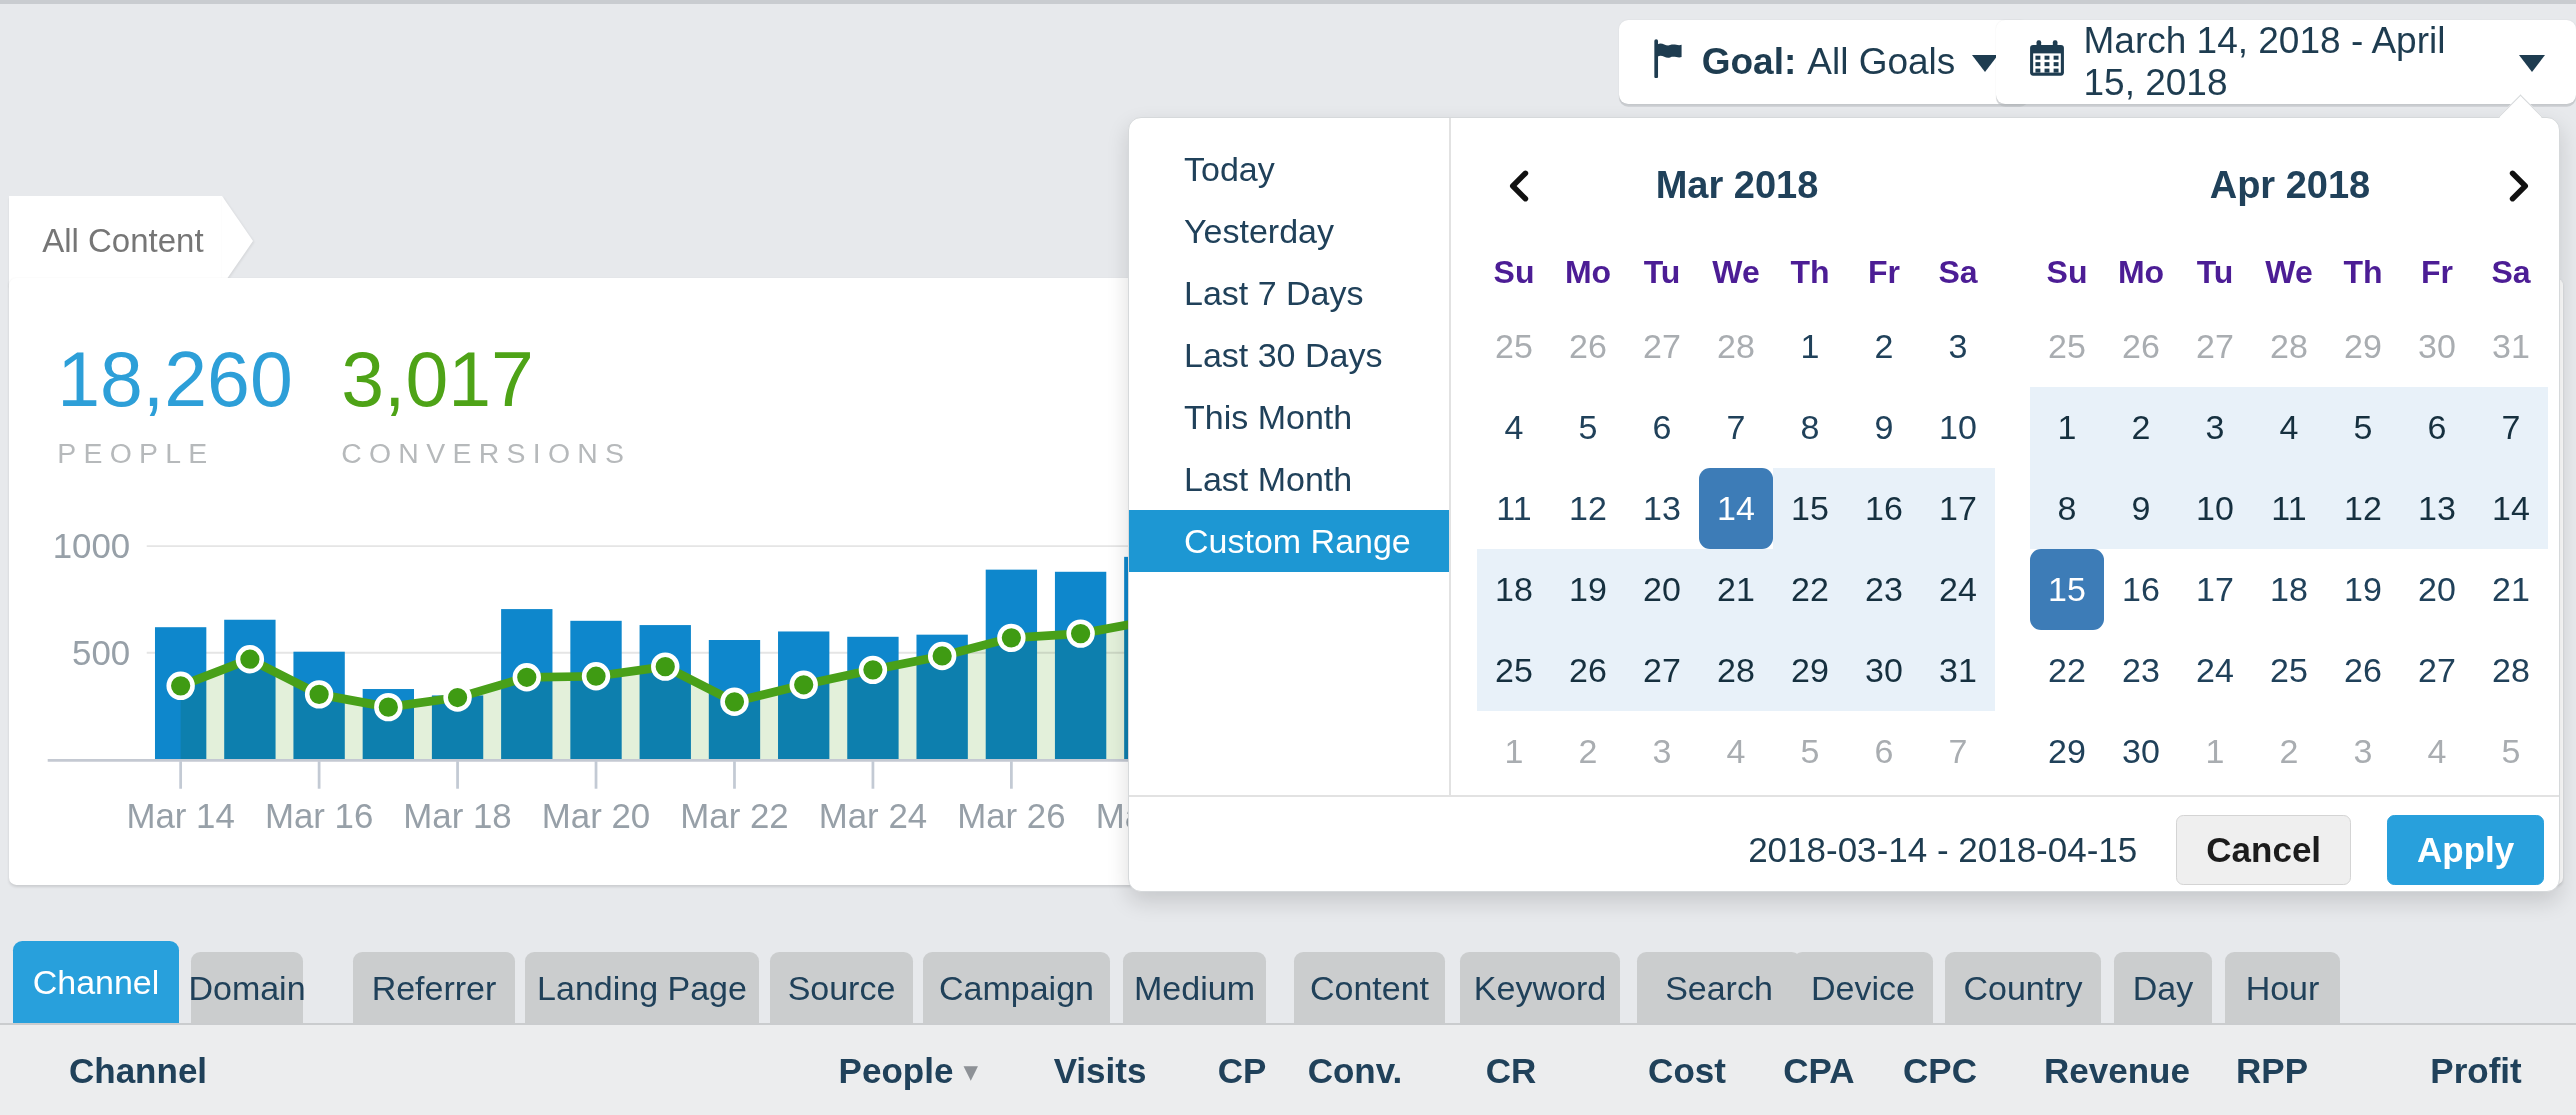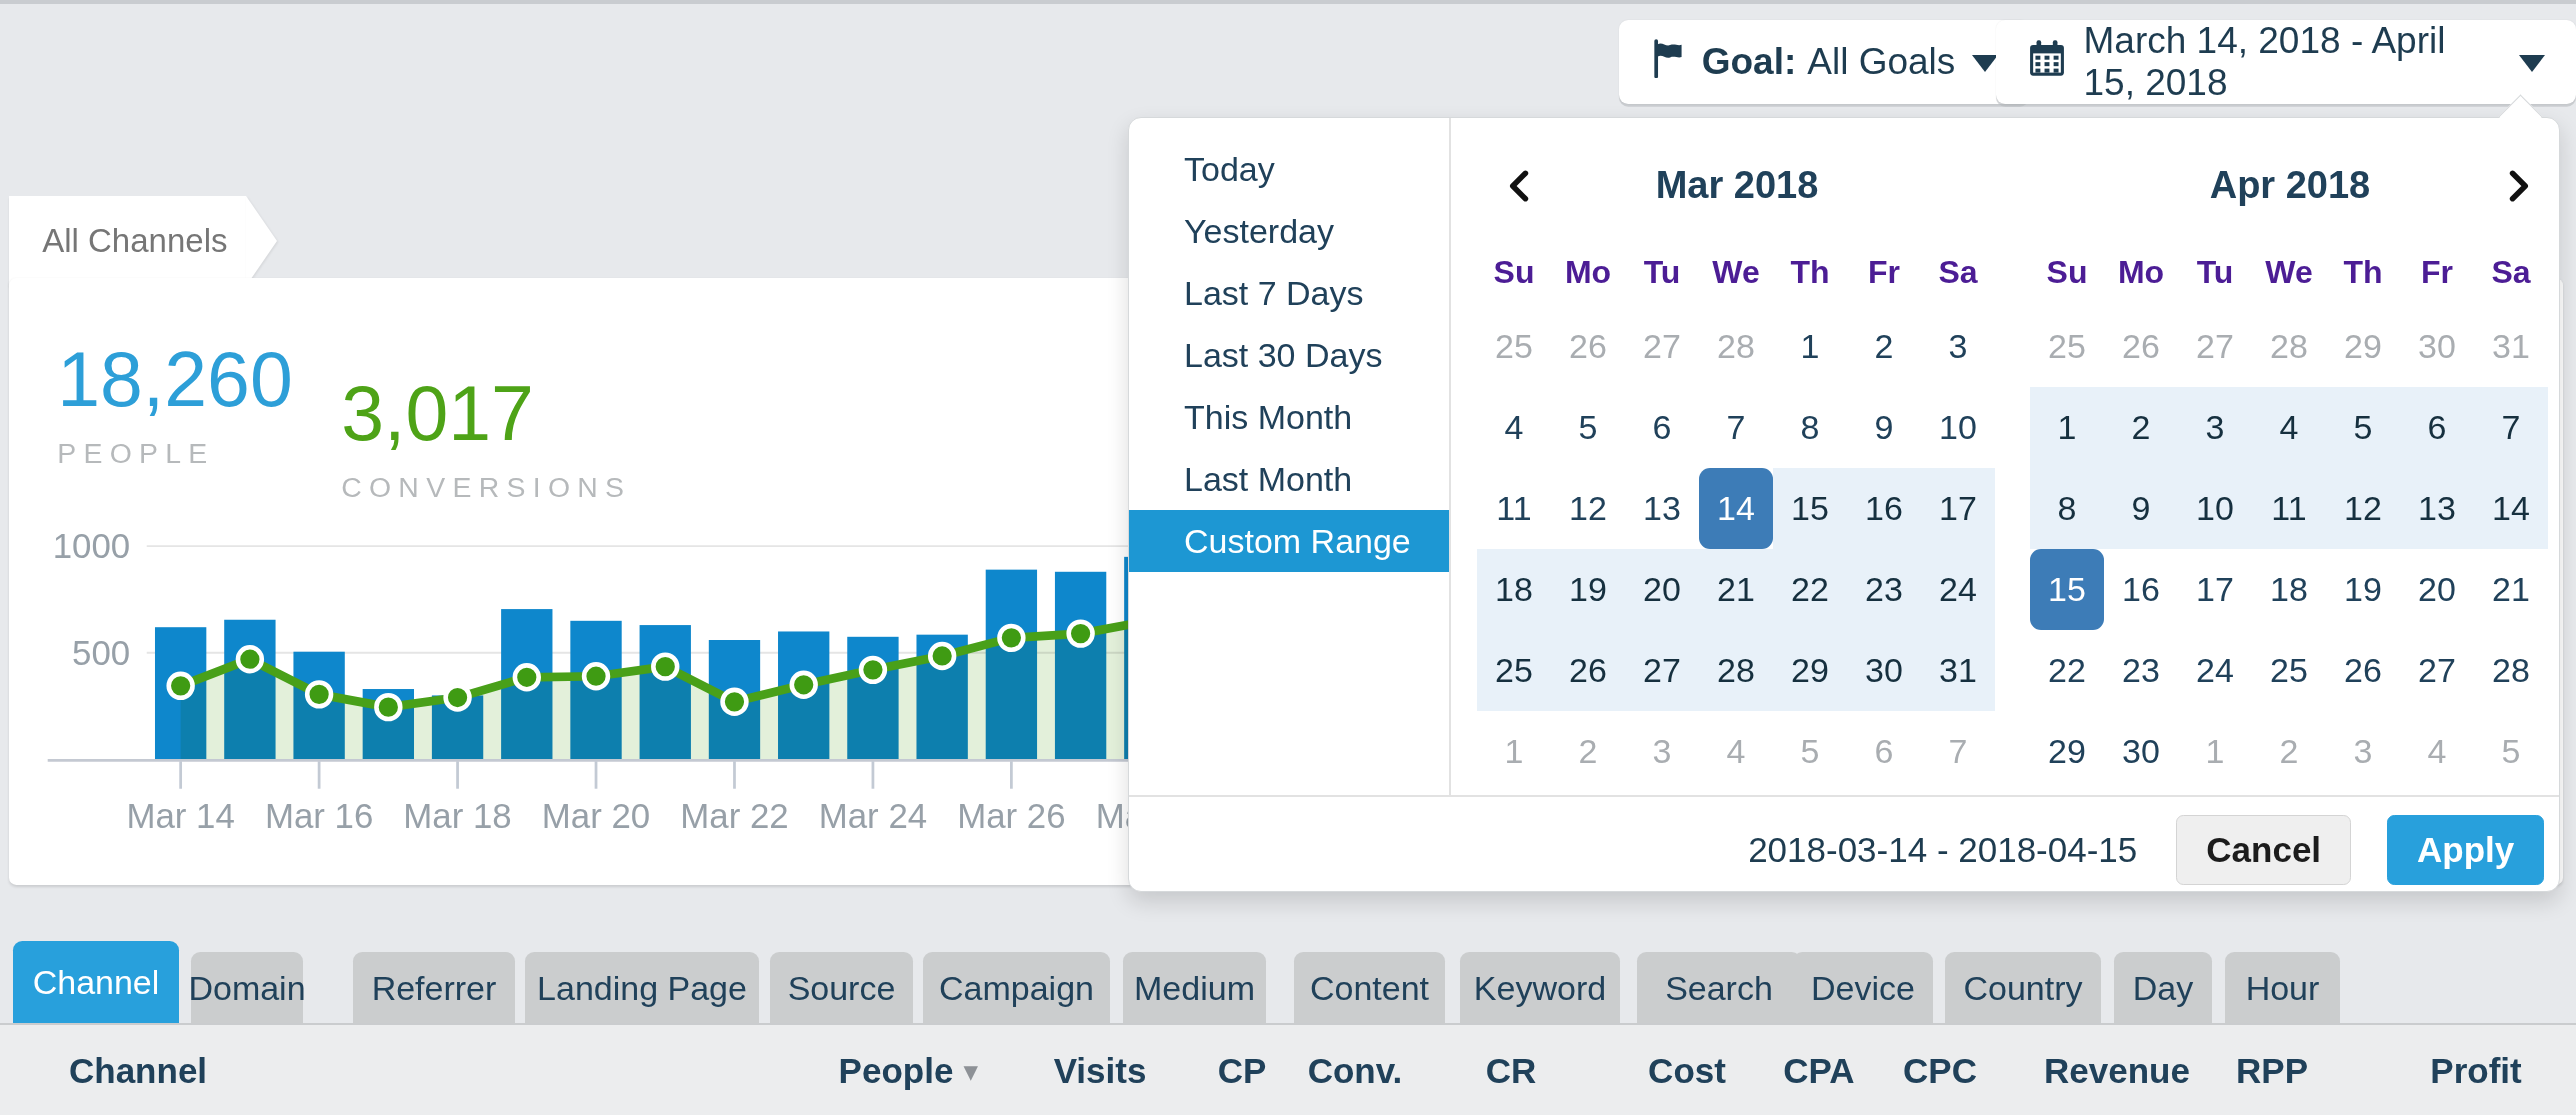--- a/index.html
+++ b/index.html
@@ -28,21 +28,21 @@
                  filter:drop-shadow(1.8px 1.8px 0.9px rgba(0,0,0,.08)); }
 
   
   .chart-panel { position:absolute; left:9.2px; top:278px; width:2554px; height:607px; background:#fff; border-radius:7.3px;
                  box-shadow:0 1.8px 2.8px rgba(0,0,0,.12); overflow:hidden; }
   .stat { position:absolute; top:57px; }
   .stat-people { left:48px; }
   .stat-conversions { left:332px; }
   .stat .num { font-size:77px; }
   .stat-people .num { color:#2d9fd8; }
-  .stat-conversions .num { color:#4ea317;margin-top:34px; }
+  .stat-conversions .num { color:#4ea317; }
   .stat .lbl { font-size:28.4px; color:#b6b9bb; letter-spacing:7.3px; margin-top:13px; }
   .chart-svg { position:absolute; left:0; top:0; }
 
   
   .dropdown { position:absolute; left:1128px; top:117px; width:1432px; height:775px; background:#fff;
               border:1.8px solid #d6d9db; border-radius:13px; box-shadow:0 9.2px 22px rgba(0,0,0,.14); z-index:5; }
   .dropdown .notch { position:absolute; top:-17.4px; right:23px; width:31px; height:31px; background:#fff;
               border-left:1.8px solid #d6d9db; border-top:1.8px solid #d6d9db; transform:rotate(45deg); }
   .preset-menu { position:absolute; left:0; top:20px; width:320px; }
   .preset { height:62px; line-height:62px; padding-left:55px; font-size:34px; color:#20415a; cursor:pointer; white-space:nowrap; }
@@ -118,21 +118,21 @@
             <rect x="11.4" y="20.4" width="3.2" height="2.6"></rect>
             <rect x="17.3" y="20.4" width="3.2" height="2.6"></rect>
           </g>
         </svg>
     </span>
     <span class="val">March 14, 2018 - April 15, 2018</span>
     <span class="caret-down"></span>
   </div>
 
   <div class="channel-tag">
-    <span>All Channels</span>
+    <span>All Content</span>
   </div>
 
   <div class="chart-panel">
     <svg class="chart-svg" id="chart" width="2554" height="607" viewBox="0 0 2785 662">
         <line x1="150" y1="408.75" x2="2770" y2="408.75" stroke="#e5e5e5" stroke-width="2"></line>
         <text x="132" y="421.75" text-anchor="end" font-size="38" fill="#97a0a8">500</text>
         <line x1="150" y1="292.5" x2="2770" y2="292.5" stroke="#e5e5e5" stroke-width="2"></line>
         <text x="132" y="305.5" text-anchor="end" font-size="38" fill="#97a0a8">1000</text>
         <rect x="159" y="380.85" width="56" height="144.14999999999998" fill="#0e87cc"></rect>
         <rect x="234.5" y="372.7125" width="56" height="152.28750000000002" fill="#0e87cc"></rect>

